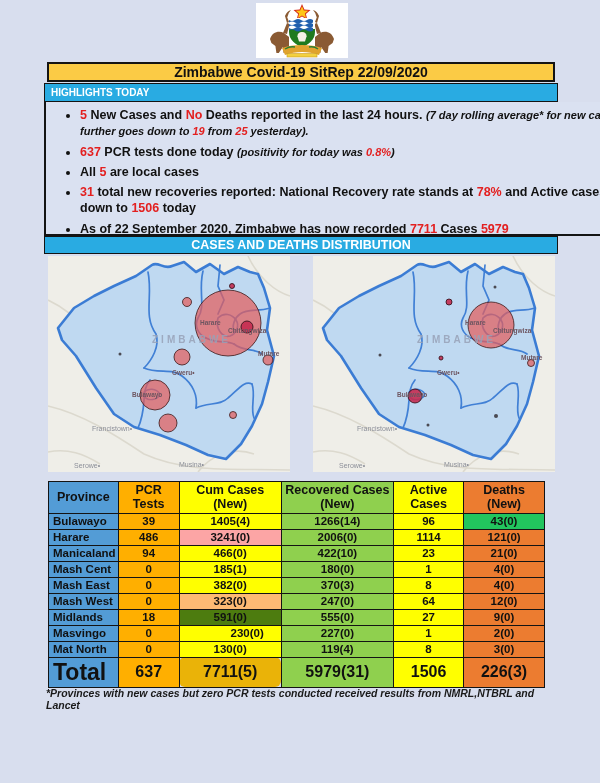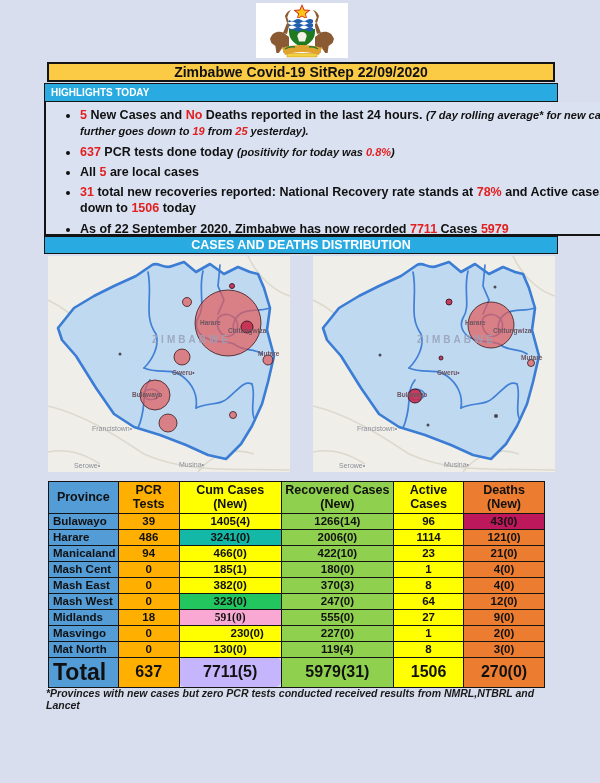--- a/index.html
+++ b/index.html
@@ -211,26 +211,26 @@
 (New)</th>
         </tr>
       </thead>
     <tbody>
         <tr>
           <td class="prov-name" style="background-color: rgb(83, 156, 214);">Bulawayo</td>
           <td style="background-color: rgb(255, 175, 0);">39</td>
           <td style="background-color: rgb(255, 255, 0);">1405(4)</td>
           <td style="background-color: rgb(143, 208, 78);">1266(14)</td>
           <td style="background-color: rgb(255, 255, 0);">96</td>
-          <td style="background-color: #be185d;">43(0)</td>
+          <td style="background-color: #22c55e;">43(0)</td>
         </tr>
         <tr>
           <td class="prov-name" style="background-color: rgb(83, 156, 214);">Harare</td>
           <td style="background-color: rgb(255, 175, 0);">486</td>
-          <td style="background-color: #14b8a6;">3241(0)</td>
+          <td style="background-color: #fca5a5;">3241(0)</td>
           <td style="background-color: rgb(143, 208, 78);">2006(0)</td>
           <td style="background-color: rgb(255, 255, 0);">1114</td>
           <td style="background-color: rgb(236, 124, 48);">121(0)</td>
         </tr>
         <tr>
           <td class="prov-name" style="background-color: rgb(83, 156, 214);">Manicaland</td>
           <td style="background-color: rgb(255, 175, 0);">94</td>
           <td style="background-color: rgb(255, 255, 0);">466(0)</td>
           <td style="background-color: rgb(143, 208, 78);">422(10)</td>
           <td style="background-color: rgb(255, 255, 0);">23</td>
@@ -248,29 +248,29 @@
           <td class="prov-name" style="background-color: rgb(83, 156, 214);">Mash East</td>
           <td style="background-color: rgb(255, 175, 0);">0</td>
           <td style="background-color: rgb(255, 255, 0);">382(0)</td>
           <td style="background-color: rgb(143, 208, 78);">370(3)</td>
           <td style="background-color: rgb(255, 255, 0);">8</td>
           <td style="background-color: rgb(236, 124, 48);">4(0)</td>
         </tr>
         <tr>
           <td class="prov-name" style="background-color: rgb(83, 156, 214);">Mash West</td>
           <td style="background-color: rgb(255, 175, 0);">0</td>
-          <td style="background-color: #22c55e;">323(0)</td>
+          <td style="background-color: #fdba74;">323(0)</td>
           <td style="background-color: rgb(143, 208, 78);">247(0)</td>
           <td style="background-color: rgb(255, 255, 0);">64</td>
           <td style="background-color: rgb(236, 124, 48);">12(0)</td>
         </tr>
         <tr>
           <td class="prov-name" style="background-color: rgb(83, 156, 214);">Midlands</td>
           <td style="background-color: rgb(255, 175, 0);">18</td>
-          <td style="background-color: #f9a8d4; font-family: Liberation Serif, serif;">591(0)</td>
+          <td style="background-color: #4d7c0f;">591(0)</td>
           <td style="background-color: rgb(143, 208, 78);">555(0)</td>
           <td style="background-color: rgb(255, 255, 0);">27</td>
           <td style="background-color: rgb(236, 124, 48);">9(0)</td>
         </tr>
         <tr>
           <td class="prov-name" style="background-color: rgb(83, 156, 214);">Masvingo</td>
           <td style="background-color: rgb(255, 175, 0);">0</td>
           <td style="background-color: rgb(255, 255, 0); padding-left: 36px;">230(0)</td>
           <td style="background-color: rgb(143, 208, 78);">227(0)</td>
           <td style="background-color: rgb(255, 255, 0);">1</td>
@@ -280,23 +280,23 @@
           <td class="prov-name" style="background-color: rgb(83, 156, 214);">Mat North</td>
           <td style="background-color: rgb(255, 175, 0);">0</td>
           <td style="background-color: rgb(255, 255, 0);">130(0)</td>
           <td style="background-color: rgb(143, 208, 78);">119(4)</td>
           <td style="background-color: rgb(255, 255, 0);">8</td>
           <td style="background-color: rgb(236, 124, 48);">3(0)</td>
         </tr>
         <tr class="total">
           <td class="prov-name" style="background-color: rgb(83, 156, 214);">Total</td>
           <td style="background-color: rgb(255, 175, 0);">637</td>
-          <td style="background-color: #c4b5fd; border-radius: 6px;">7711(5)</td>
+          <td style="background-color: #eab308; border-radius: 6px;">7711(5)</td>
           <td style="background-color: rgb(143, 208, 78);">5979(31)</td>
           <td style="background-color: rgb(255, 255, 0);">1506</td>
-          <td style="background-color: rgb(236, 124, 48);">270(0)</td>
+          <td style="background-color: rgb(236, 124, 48);">226(3)</td>
         </tr>
       </tbody>
   </table>
 
   <div class="footnote">*Provinces with new cases but zero PCR tests conducted received results from NMRL,NTBRL and Lancet</div>
 
 </div>
 
 </body></html>

